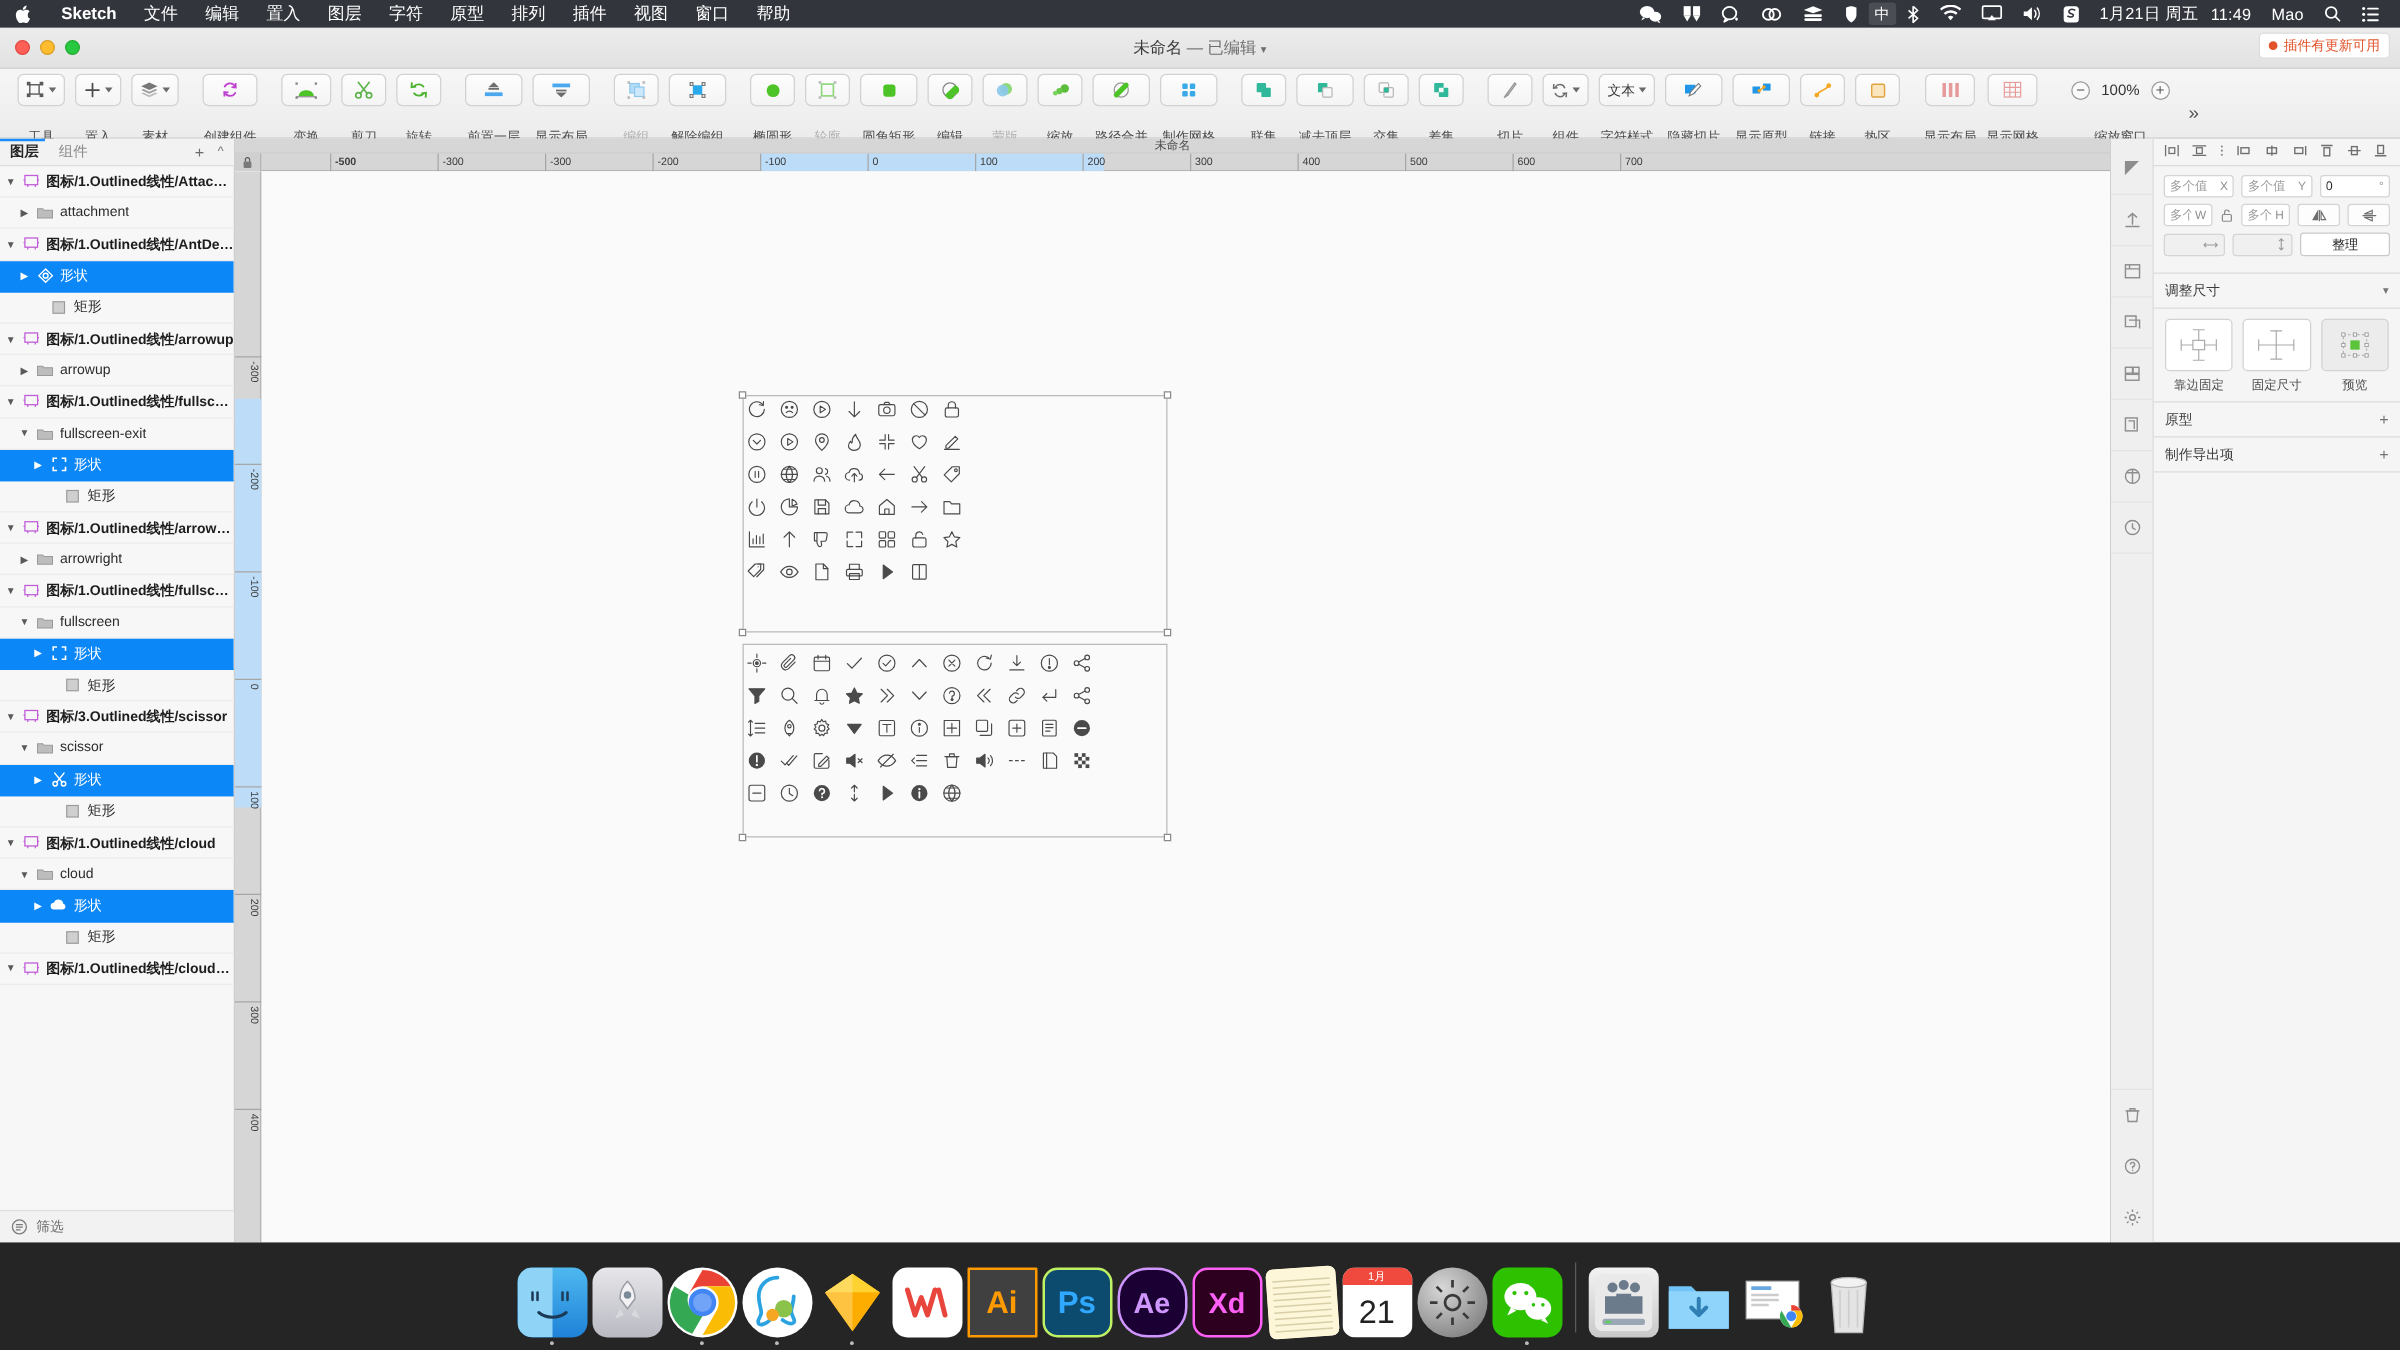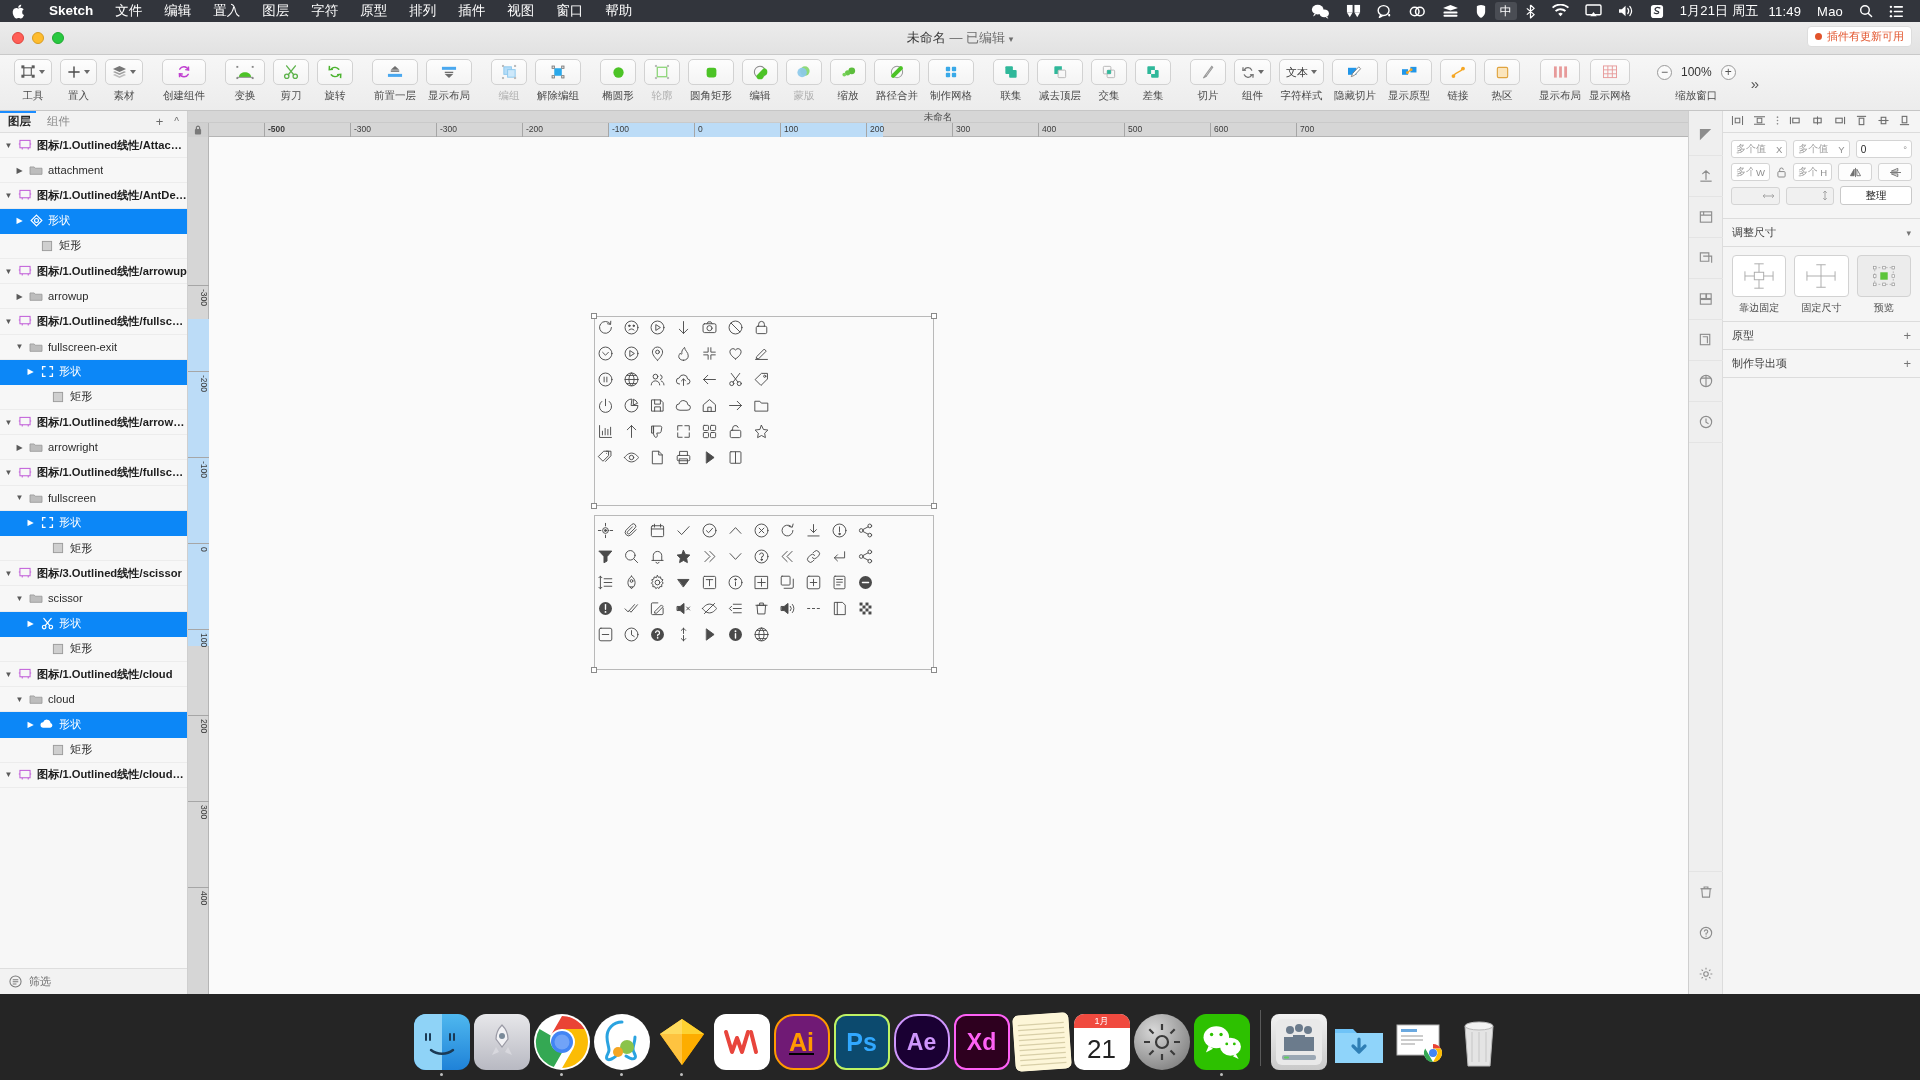--- a/index.html
+++ b/index.html
@@ -80,21 +80,21 @@
     display:flex; flex-direction:column; align-items:center; width:auto;
     min-width:30px; padding:0 4px; cursor:default;
   }
   .tb .btn{
     height:26px; min-width:30px; border-radius:5px;
     background:linear-gradient(180deg,#fdfdfd,#f4f4f4);
     border:1px solid #d2d2d2; display:flex; align-items:center; justify-content:center;
     padding:0 6px; gap:3px;
   }
   .tb.flat .btn{ background:transparent; border:1px solid transparent; }
-  .tb .lbl{ font-size:10.5px; color:#4a4a4a; margin-top:4px; white-space:nowrap; }
+  .tb .lbl{ font-size:10.5px; color:#4a4a4a; margin-top:18px; white-space:nowrap; }
   .tb.dim .lbl{ color:#b0b0b0; }
   .chev{ width:0;height:0;border-left:3.5px solid transparent;border-right:3.5px solid transparent;border-top:4px solid #6a6a6a; }
   .zoomctl{ display:flex; align-items:center; gap:9px; font-size:12px; color:#333; height:26px;}
   .zoomctl .pm{ width:15px;height:15px;border-radius:50%;border:1px solid #9a9a9a;color:#555;
                 display:flex;align-items:center;justify-content:center;font-size:12px;line-height:1;background:#fafafa;}
   .dblchev{ color:#555; font-size:15px; margin-left:4px; align-self:center; padding-top:4px;}
 
   
   #body{ flex:1; display:flex; min-height:0; }
 
@@ -1891,21 +1891,21 @@
       <div class="dock-ico" style="background:#fff;border-radius:12px;">
         <svg width="48" height="48" viewBox="0 0 48 48">
           <rect width="48" height="48" rx="10" fill="#fff"></rect>
           <path d="M8 14l6 20 5-14 5 14 6-20" fill="none" stroke="#e8453c" stroke-width="4" stroke-linecap="round" stroke-linejoin="round"></path>
           <path d="M33 14l5 20" fill="none" stroke="#e8453c" stroke-width="4" stroke-linecap="round"></path>
         </svg>
       </div>
       <div class="dock-dot off"></div>
     </div>
     <div class="dock-item">
-      <div class="dock-ico" style="background:#701a75;border:2px solid #ff9a00;border-radius:20px;text-decoration:underline;">
+      <div class="dock-ico" style="background:#404040;border:2px solid #ff9a00;border-radius:1px;">
         <span class="glyph" style="color:#ff9a00;font-size:25px;">Ai</span>
       </div>
       <div class="dock-dot off"></div>
     </div>
     <div class="dock-item">
       <div class="dock-ico" style="background:#0c4a6e;border:2px solid #bef264;border-radius:12px;align-items:center;">
         <span class="glyph" style="color:#31a8ff;font-size:25px;">Ps</span>
       </div>
       <div class="dock-dot off"></div>
     </div>

